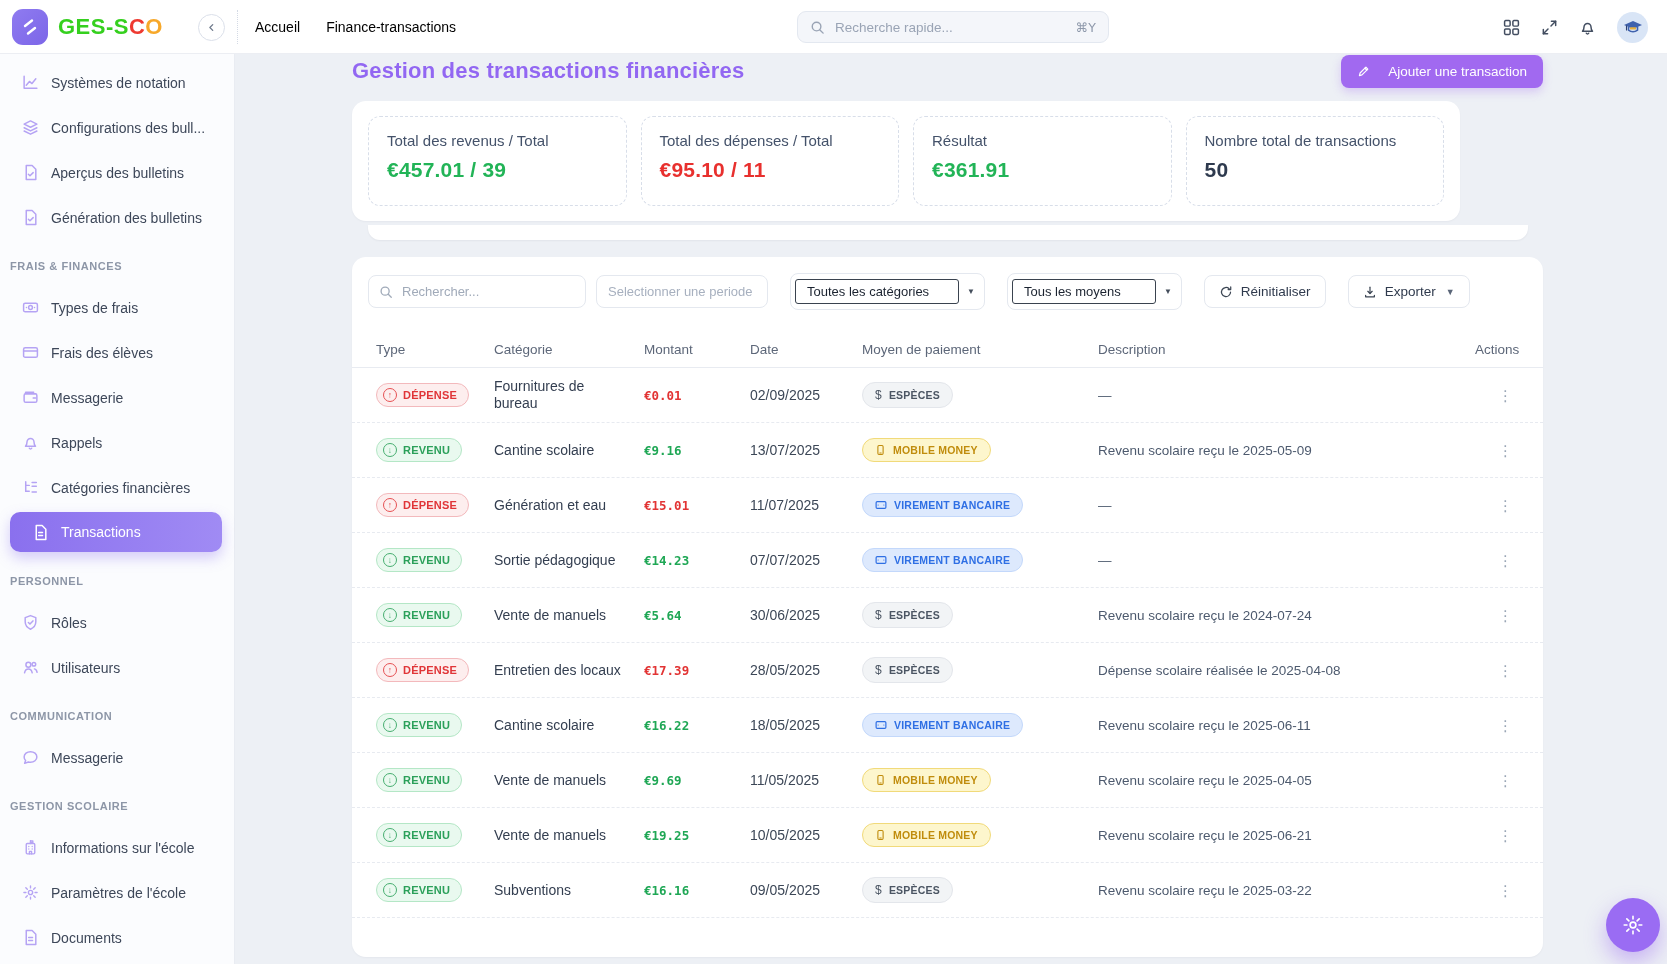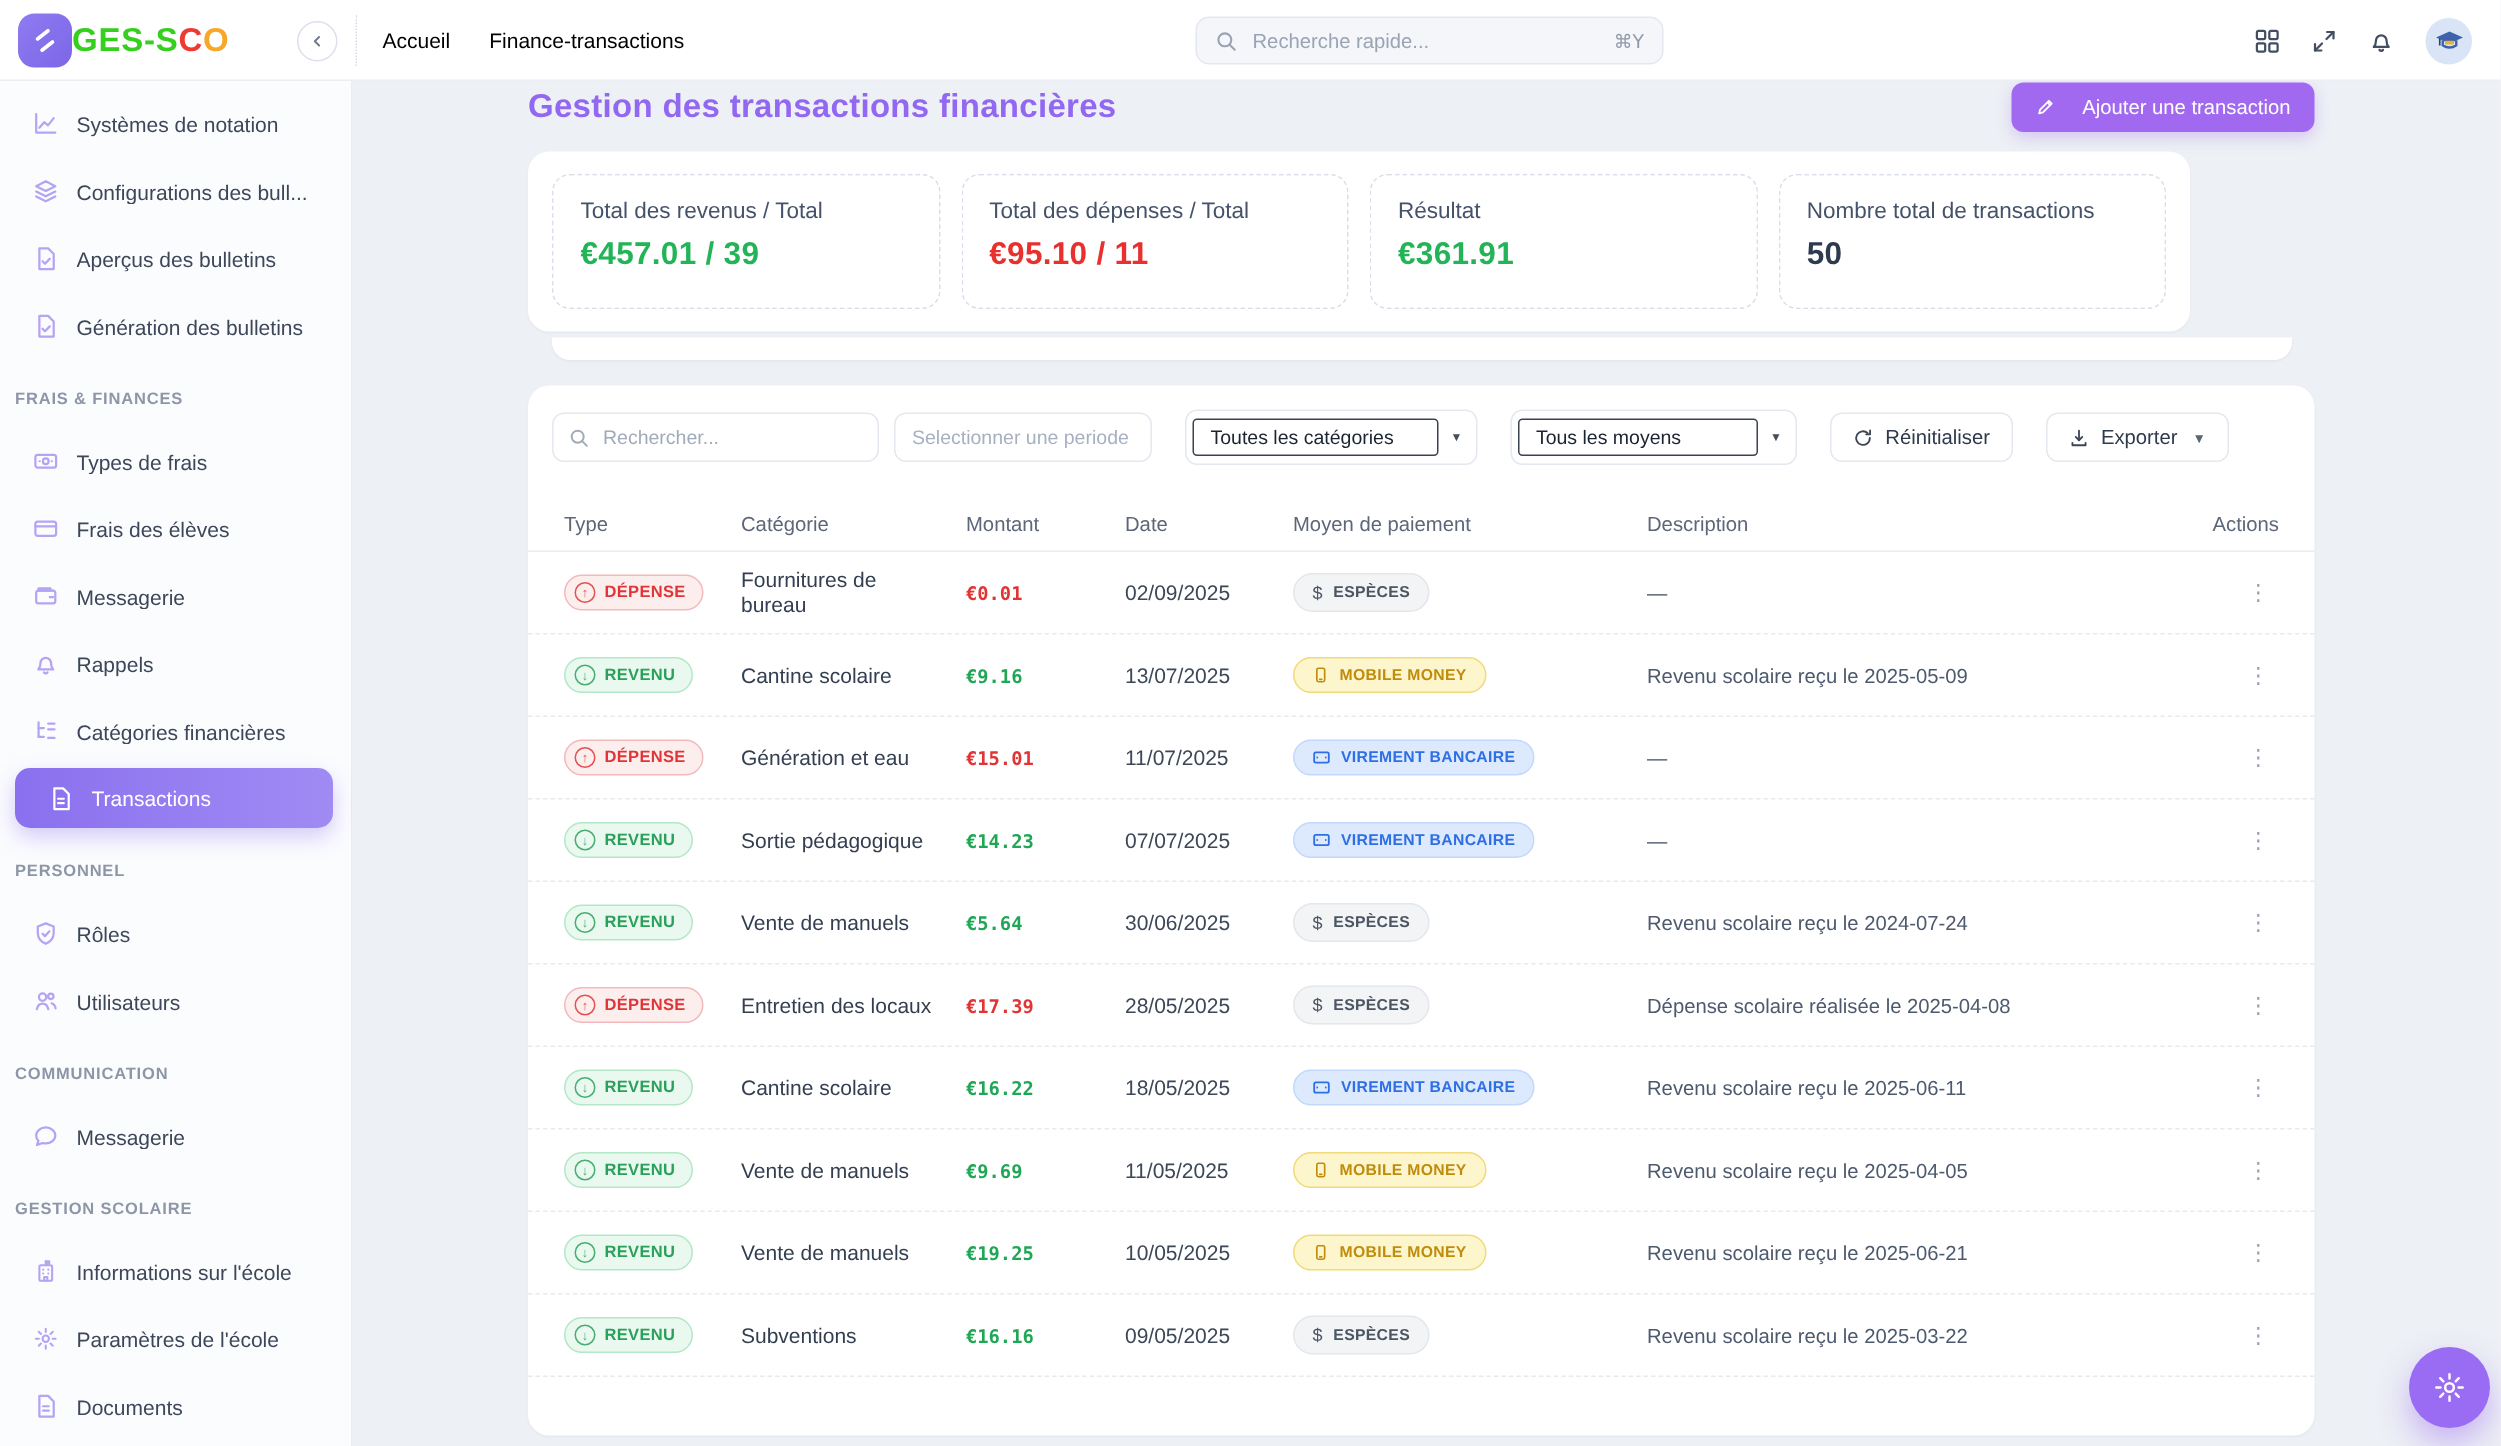--- a/index.html
+++ b/index.html
@@ -6,21 +6,21 @@
     font-family:"Liberation Sans","DejaVu Sans",sans-serif;background:#edf0f5;
     -webkit-font-smoothing:antialiased;}
   *{box-sizing:border-box}
   svg{display:block}
   button{font-family:inherit;cursor:pointer}
   input{font-family:inherit}
 
   
   .app-header{position:absolute;left:0;top:0;width:1667px;height:54px;background:#fff;
     border-bottom:1px solid #ecEEf3;border-bottom:1px solid #eceef3;z-index:20;display:flex;align-items:center}
-  .logo-wrap{position:absolute;left:12px;top:9px;display:flex;align-items:center;}
+  .logo-wrap{position:absolute;left:12px;top:9px;display:flex;align-items:center;gap:10px}
   .logo-icon{width:36px;height:36px;border-radius:11px;background:linear-gradient(135deg,#8f7bf0,#7c66e8);
     display:flex;align-items:center;justify-content:center}
   .logo-text{font-size:22px;font-weight:900;letter-spacing:.5px}
   .lg-green{color:#35d01e}.lg-red{color:#ee3a31}.lg-orange{color:#f7a82a}
   .collapse-btn{position:absolute;left:198px;top:14px;width:27px;height:27px;border-radius:50%;
     background:#fff;border:1px solid #dbe0ea;color:#6f7a8c;display:flex;align-items:center;justify-content:center;padding:0}
   .hdr-divider{position:absolute;left:237px;top:10px;height:34px;border-left:1px dotted #d4dae5}
   .hdr-nav{position:absolute;left:255px;top:0;height:54px;display:flex;align-items:center;gap:26px}
   .hdr-nav a{font-size:14px;color:#000000;text-decoration:none;font-weight:400}
   .hdr-search{position:absolute;left:797px;top:11px;width:312px;height:32px;border:1px solid #e3e8f0;
@@ -74,21 +74,21 @@
   .f-search input{flex:1;border:none;outline:none;font-size:13px;color:#14532d;background:transparent;min-width:0}
   .f-search input::placeholder{color:#a0aab9}
   .f-period{width:172px;height:33px;border:1px solid #e4e8ef;border-radius:8px;background:#fff;
     font-size:13px;color:#333d4e;padding:0 11px;margin-left:10px;outline:none}
   .f-period::placeholder{color:#a7b0bf}
   .sel-group{display:flex;align-items:center;border:1px solid #e4e8ef;border-radius:8px;background:#fff;
     height:37px;padding:4px 9px 4px 4px;margin-left:22px}
   .sel-inner{border:1px solid #3a434f;border-radius:3px;padding:4px 11px;font-size:13px;color:#1b2330;white-space:nowrap}
   .sel-caret{margin-left:8px;font-size:8px;color:#444e5c}
   .sel-cat .sel-inner{width:164px}
-  .sel-means .sel-inner{width:160px}
+  .sel-means .sel-inner{width:144px}
   .f-btn{height:33px;border:1px solid #e4e8ef;border-radius:8px;background:#fff;font-size:13.5px;
     color:#2f3a4d;display:flex;align-items:center;gap:8px;padding:0 14px;margin-left:22px}
   .f-btn .caret{font-size:9px;color:#5a6578;margin-left:2px}
 
   
   .thead,.trow{display:grid;grid-template-columns:118px 150px 106px 112px 236px 1fr 44px;
     align-items:center;padding:0 24px}
   .thead{margin-top:21px;height:37px;border-bottom:1px solid #e8ebf1}
   .th{font-size:13.5px;color:#5d6779;font-weight:500}
   .th.actions{text-align:right}

